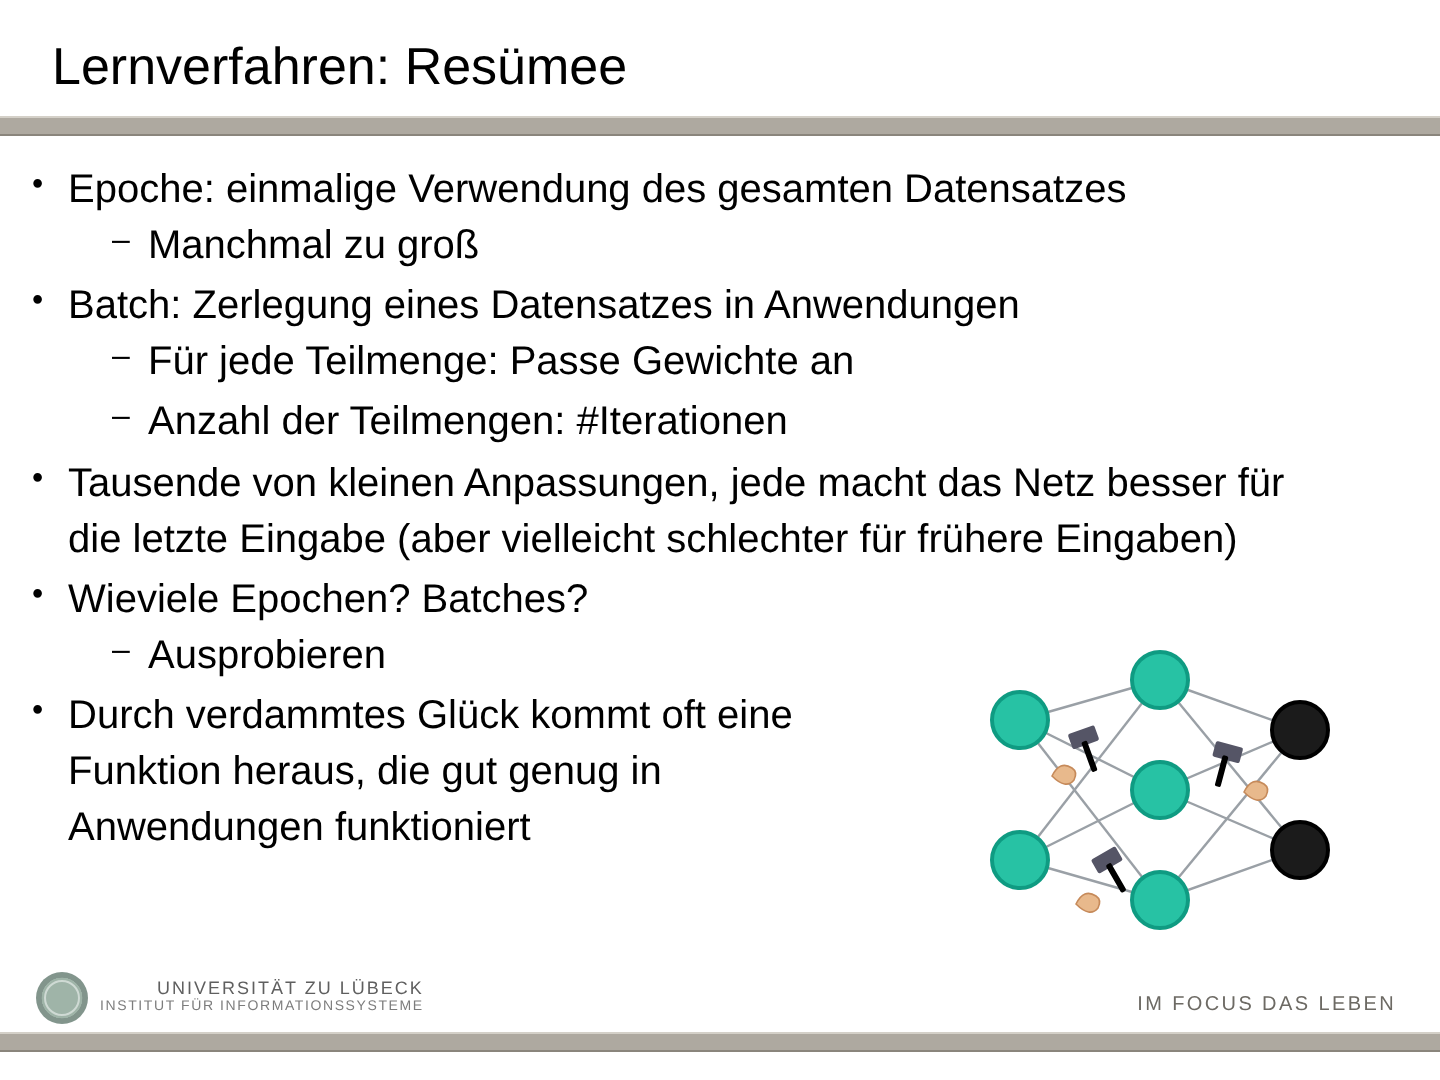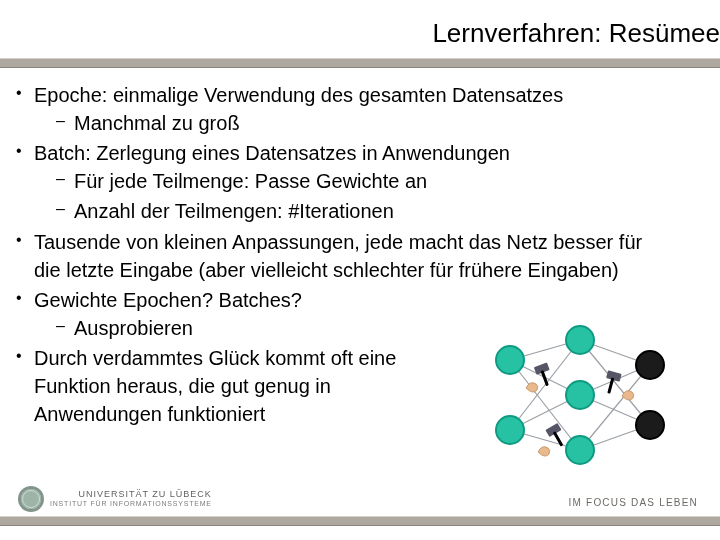--- a/index.html
+++ b/index.html
@@ -16,21 +16,20 @@
   .slide {
     width: 720px;
     height: 540px;
     position: relative;
     box-sizing: border-box;
   }
   .title {
     font-size: 26px;
     font-weight: 400;
     padding: 18px 0 10px 26px;
-    text-align: right;
   }
   .rule-top, .rule-bottom {
     position: absolute;
     left: 0;
     right: 0;
   }
   .rule-top {
     top: 58px;
     height: 8px;
     background: #aea9a0;
@@ -159,21 +158,21 @@
         <span>Batch: Zerlegung eines Datensatzes in Anwendungen</span>
         <ul class="b2">
           <li><span>Für jede Teilmenge: Passe Gewichte an</span></li>
           <li><span>Anzahl der Teilmengen: #Iterationen</span></li>
         </ul>
       </li>
       <li>
         <span>Tausende von kleinen Anpassungen, jede macht das Netz besser für die letzte Eingabe (aber vielleicht schlechter für frühere Eingaben)</span>
       </li>
       <li>
-        <span>Gewichte Epochen? Batches?</span>
+        <span>Wieviele Epochen? Batches?</span>
         <ul class="b2">
           <li><span>Ausprobieren</span></li>
         </ul>
       </li>
       <li style="width:400px">
         <span>Durch verdammtes Glück kommt oft eine Funktion heraus, die gut genug in Anwendungen funktioniert</span>
       </li>
     </ul>
   </div>
 

